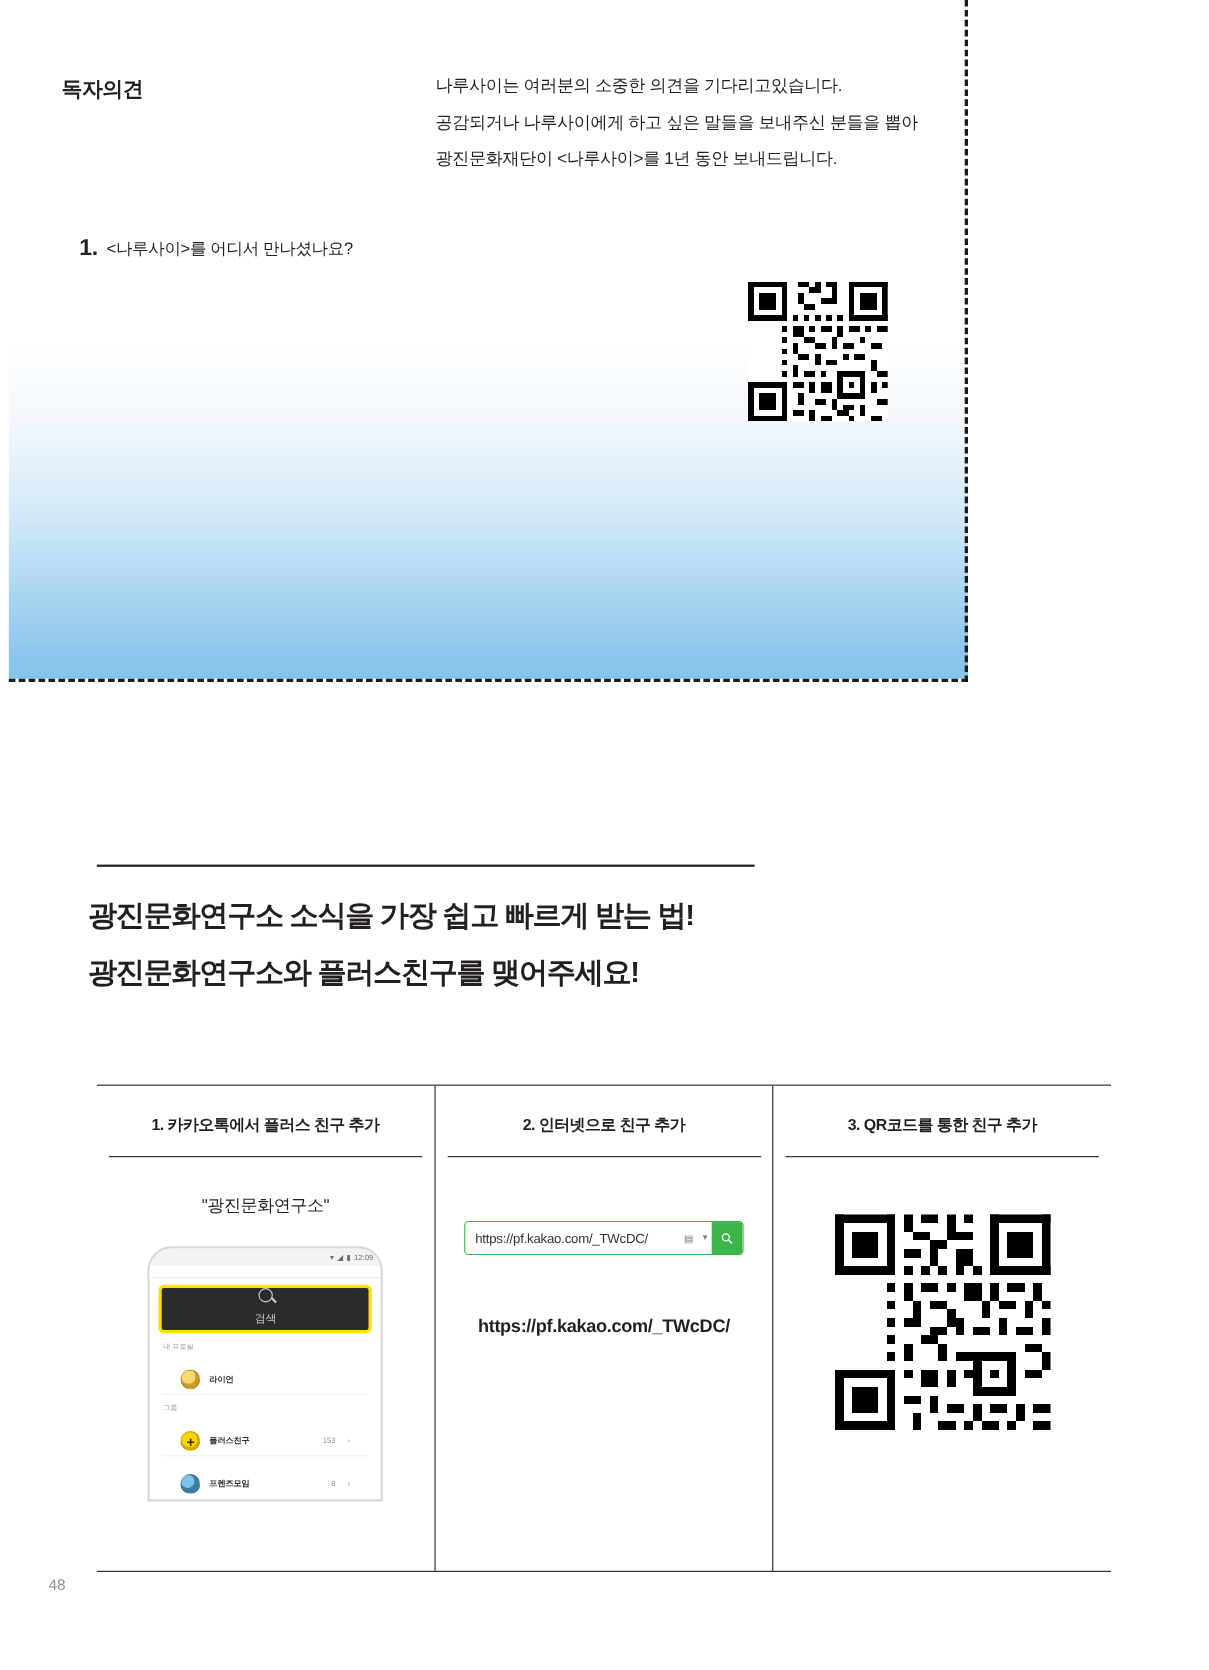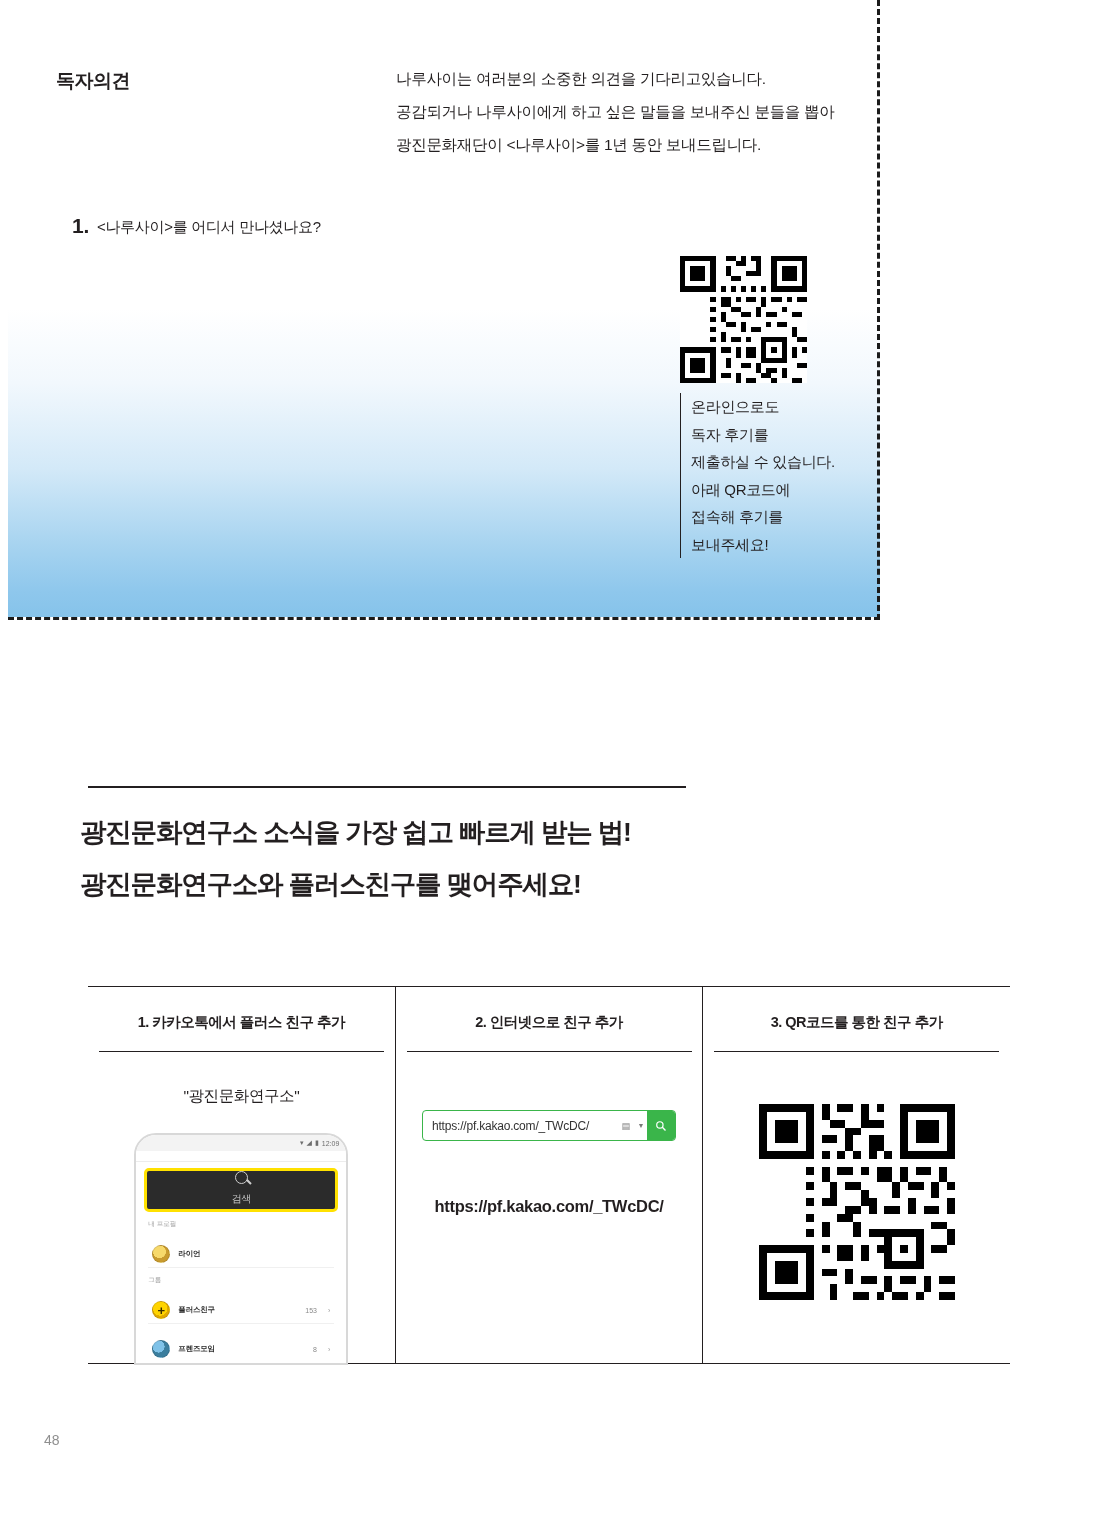--- a/index.html
+++ b/index.html
@@ -119,21 +119,21 @@
     letter-spacing: -1.2px;
     line-height: 52px;
     color: #231f20;
   }
 
   .steps-wrap {
     position: absolute;
     left: 88px;
     top: 986px;
     width: 922px;
-    height: 378px;
+    height: 443px;
     border-top: 1.6px solid #231f20;
     border-bottom: 1.6px solid #231f20;
     display: flex;
     justify-content: center;
   }
   .step {
     position: relative;
     flex: 1 1 0;
     padding-top: 26px;
   }
@@ -220,21 +220,21 @@
 
   .chat-section-label {
     margin: 8px 0 2px 12px;
     font-size: 6.5px;
     color: #9a9a9a;
   }
   .chat-row {
     display: flex;
     align-items: center;
     gap: 8px;
-    padding: 4px 16px;
+    padding: 4px 28px;
     margin-top: 12px;
   }
   .chat-av {
     width: 18px; height: 18px;
     border-radius: 50%;
     flex: 0 0 auto;
     border: 1px solid rgba(0,0,0,.12);
   }
   .av-lion { background: radial-gradient(circle at 40% 35%, #f7d96b 0 45%, #c99b2e 46% 100%); }
   .av-plus { background: radial-gradient(circle at 45% 40%, #ffd400 0 55%, #e0a800 56% 100%); position: relative; }
@@ -419,28 +419,20 @@
         <rect x="8" y="23" width="2" height="1"></rect>
           <rect x="11" y="23" width="1" height="2"></rect>
         <rect x="13" y="24" width="2" height="1"></rect>
           <rect x="16" y="23" width="2" height="1"></rect>
         <rect x="18" y="24" width="1" height="1"></rect>
           <rect x="22" y="24" width="2" height="1"></rect>
       </g>
     </svg>
   </div>
 
-  <div class="qr-caption">
-    <div>온라인으로도</div>
-    <div>독자 후기를</div>
-    <div>제출하실 수 있습니다.</div>
-    <div>아래 QR코드에</div>
-    <div>접속해 후기를</div>
-    <div>보내주세요!</div>
-  </div>
 </div>
 
 <div class="plus-rule-top"></div>
 
 <div class="plus-head">
   <div class="line">광진문화연구소 소식을 가장 쉽고 빠르게 받는 법!</div>
   <div class="line">광진문화연구소와 플러스친구를 맺어주세요!</div>
 </div>
 
 <div class="steps-wrap">

